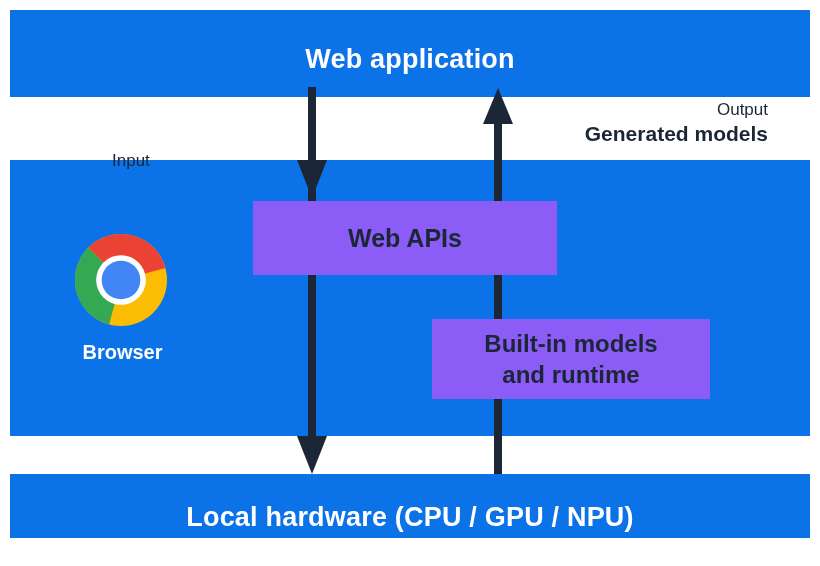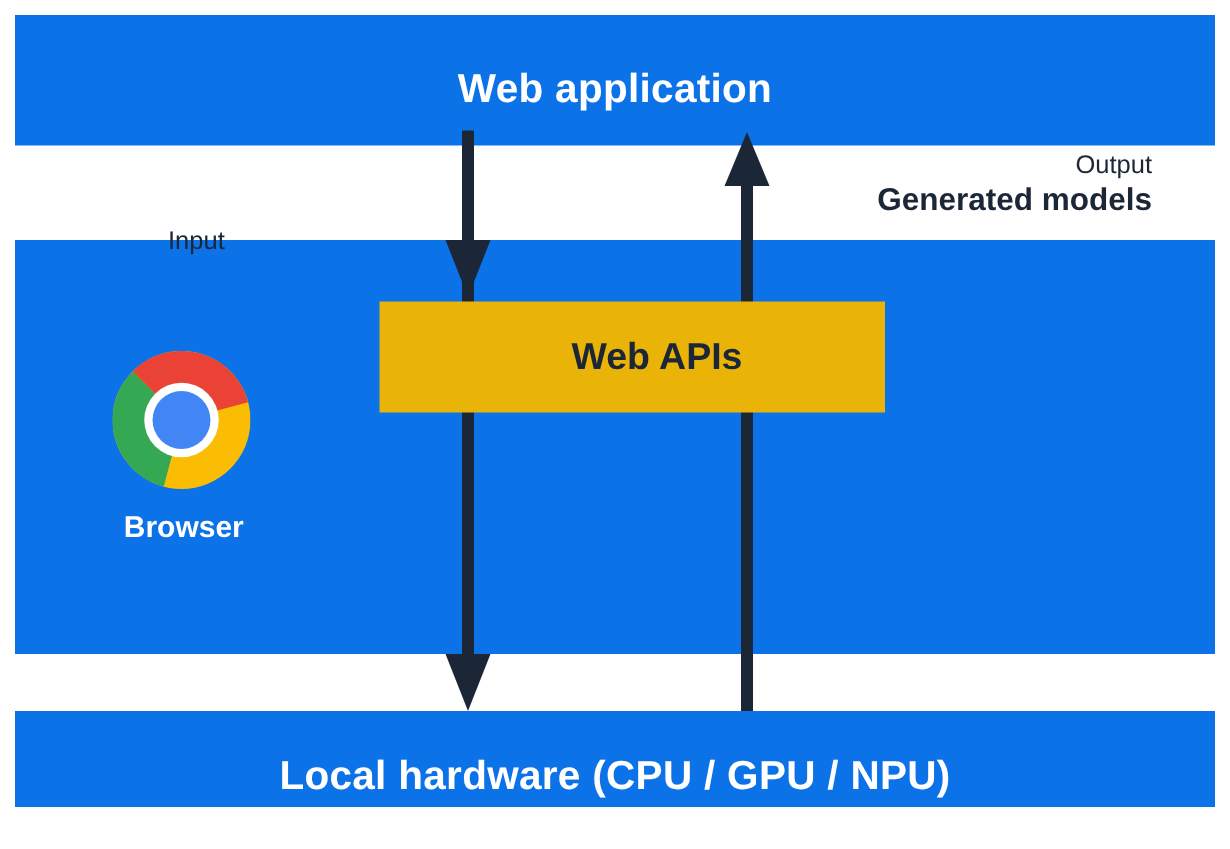--- a/index.html
+++ b/index.html
@@ -81,30 +81,29 @@
   }
   .head-down { border-top: 38px solid #1b2637; }
   .head-up   { border-bottom: 36px solid #1b2637; }
   .head-down.mid    { left: 297px; top: 160px; }
   .head-down.bottom { left: 297px; top: 436px; }
   .head-up.top      { left: 483px; top: 88px; }
 
   
   .yellow-box {
     position: absolute;
-    background: #eab308;
+    background: #8b5cf6;
     color: #1b2637;
     font-weight: bold;
     display: flex;
     flex-direction: column;
     align-items: center;
     justify-content: center;
     text-align: left;
     z-index: 2;
-    padding-left: 33px;
   }
   .box-web-apis {
     left: 253px; top: 201px;
     width: 304px; height: 74px;
     font-size: 25px;
   }
   .box-builtin {
     left: 432px; top: 319px;
     width: 278px; height: 80px;
     font-size: 24px;
@@ -156,20 +155,24 @@
   <div class="arrow-head head-down mid"></div>
   <div class="arrow-head head-down bottom"></div>
 
   <div class="arrow-line line-up"></div>
   <div class="arrow-head head-up top"></div>
 
   <div class="yellow-box box-web-apis">
     <span>Web APIs</span>
   </div>
 
+  <div class="yellow-box box-builtin">
+    <span>Built-in models</span>
+    <span>and runtime</span>
+  </div>
 
   <svg class="chrome-logo" viewBox="0 0 100 100" aria-hidden="true">
     <circle cx="50" cy="50" r="50" fill="#fbbc04"></circle>
     <path d="M50,50 L14.64,14.64 A50,50 0 0 0 37.06,98.3 Z" fill="#34a853"></path>
     <path d="M50,50 L14.64,14.64 A50,50 0 0 1 98.3,37.06 Z" fill="#ea4335"></path>
     <circle cx="50" cy="50" r="27" fill="#ffffff"></circle>
     <circle cx="50" cy="50" r="21" fill="#4285f4"></circle>
   </svg>
 
   <div class="browser-label">Browser</div>

